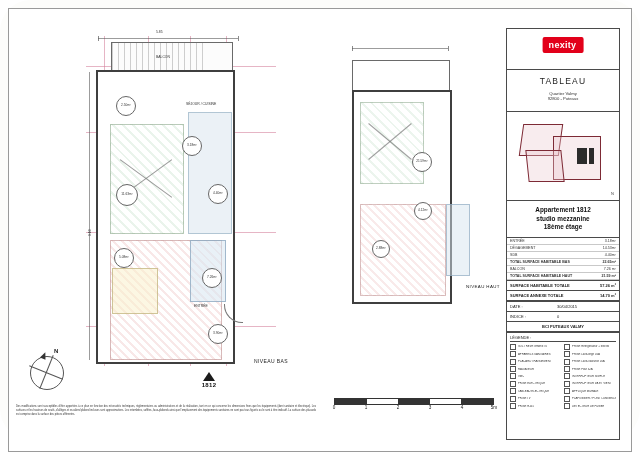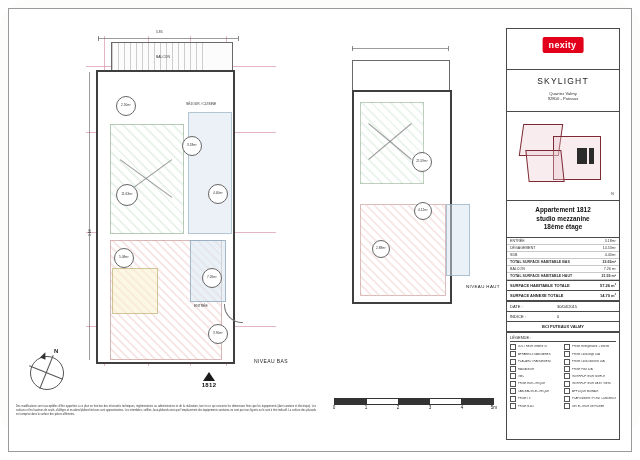--- a/index.html
+++ b/index.html
@@ -251,21 +251,21 @@
     </div>
   </div>
 
   <div id="cartouche">
 
     <div class="blk" id="logo-blk">
       <div class="brand"><i>nexity</i></div>
     </div>
 
     <div class="blk" id="title-blk">
-      <div class="t1">SKYLIGHT</div>
+      <div class="t1">TABLEAU</div>
       <div class="t2">Quartier Valmy</div>
       <div class="t3">92800 - Puteaux</div>
     </div>
 
     <div class="blk" id="key-blk">
       <div class="plate">
         <div class="poly" style="left:2px;top:4px;width:38px;height:30px;transform:skewX(-8deg);"></div>
         <div class="poly" style="left:34px;top:16px;width:46px;height:42px;"></div>
         <div class="poly" style="left:8px;top:30px;width:34px;height:30px;transform:skewX(6deg);"></div>
         <div class="hl" style="left:58px;top:28px;width:10px;height:16px;"></div>

